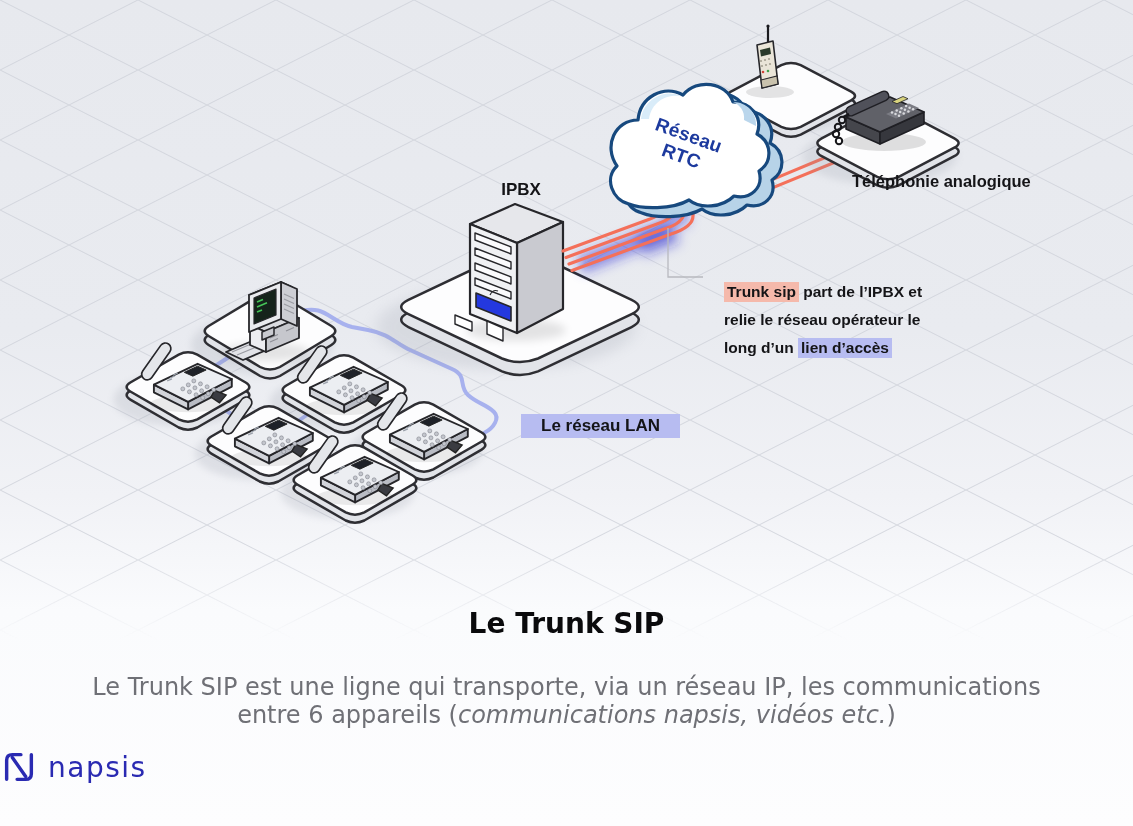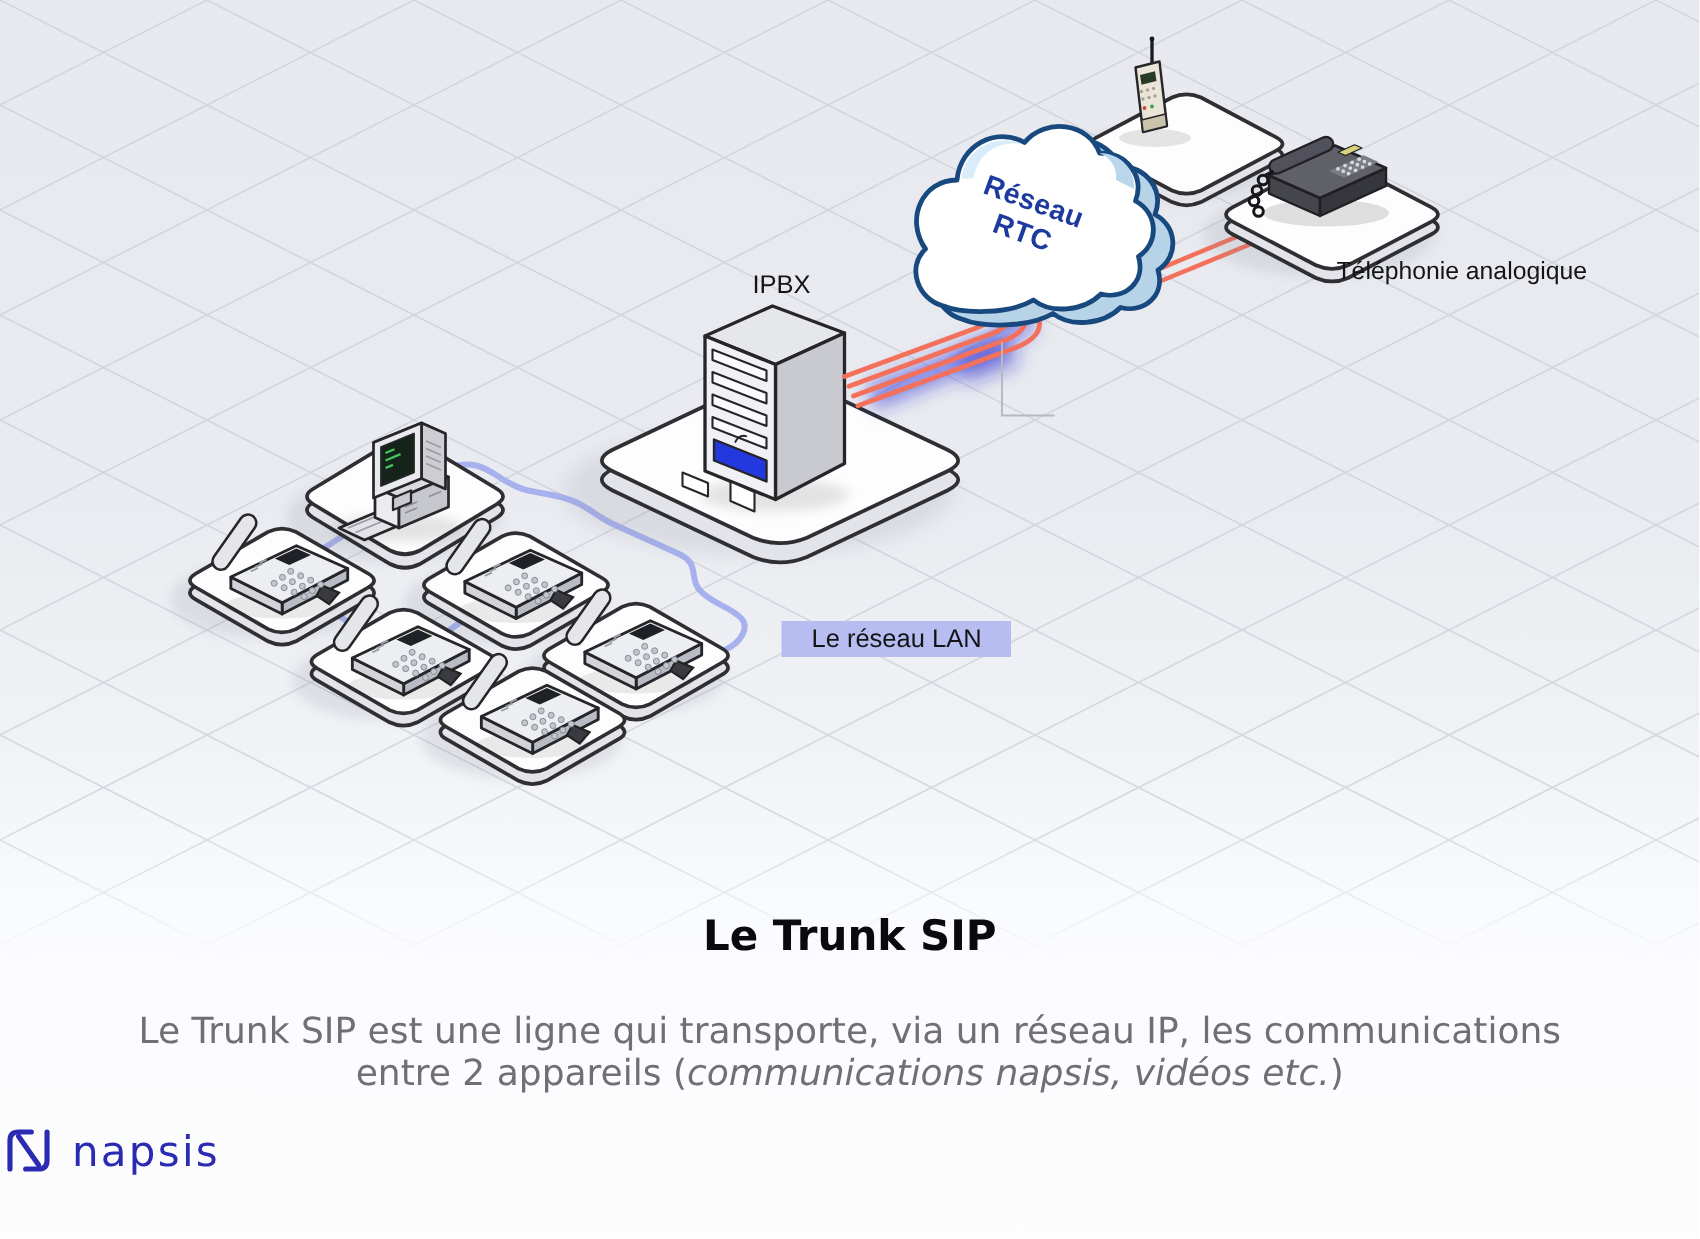--- a/index.html
+++ b/index.html
@@ -2,28 +2,28 @@
 <html><head>
 <meta charset="utf-8">
 <style>
   html,body{margin:0;padding:0;background:#fff;}
   .stage{
     position:relative;width:1133px;height:826px;overflow:hidden;
     background:linear-gradient(180deg,#e7e9ee 0%,#e9ebf0 40%,#f1f2f6 60%,#fafbfd 74%,#fdfdfe 100%);
     font-family:"Liberation Sans",sans-serif;
   }
   .stage svg.art{position:absolute;left:0;top:0;}
-  .lbl{position:absolute;color:#141417;font-weight:400;white-space:nowrap;}
+  .lbl{position:absolute;color:#141417;font-weight:700;white-space:nowrap;}
   .cloud-label{
     position:absolute;left:626px;top:124px;width:118px;text-align:center;
     transform:rotate(20deg);color:#1d3a9e;font-weight:800;font-size:19px;line-height:22px;
     letter-spacing:.3px;
   }
   .ipbx-label{left:476px;top:180px;width:90px;text-align:center;font-size:17px;}
-  .analog-label{left:852px;top:172px;font-size:16.5px;margin-left:39px;}
+  .analog-label{left:852px;top:172px;font-size:16.5px;}
   .lan-label{left:521px;top:416px;font-size:17px;}
   .lan-label .hl-peri-big{background:#b7bcf1;padding:2px 20px 3px;}
   .annotation{left:724px;top:278px;font-size:15.5px;line-height:28px;font-weight:700;}
   .hl-salmon{background:#f5b9ab;padding:1px 3px 2px;}
   .hl-peri{background:#b7bcf1;padding:1px 3px 2px;}
   .title{
     position:absolute;left:0;top:588px;width:100%;text-align:center;
     font-family:"DejaVu Sans",sans-serif;font-weight:800;font-size:28px;color:#0a0a0c;
   }
   .description{
@@ -250,30 +250,35 @@
 
   <div class="cloud-label">
     <div>Réseau</div>
     <div>RTC</div>
   </div>
 
   <div class="lbl ipbx-label">IPBX</div>
 
   <div class="lbl analog-label">Téléphonie analogique</div>
 
+  <div class="lbl annotation">
+    <div><span class="hl-salmon">Trunk sip</span><span> part de l’IPBX et</span></div>
+    <div>relie le réseau opérateur le</div>
+    <div><span>long d’un </span><span class="hl-peri">lien d’accès</span></div>
+  </div>
 
   <div class="lbl lan-label">
     <span class="hl-peri-big">Le réseau LAN</span>
   </div>
 
   <h1 class="title">Le Trunk SIP</h1>
 
   <p class="description">
     <span>Le Trunk SIP est une ligne qui transporte, via un réseau IP, les communications</span><br>
-    <span>entre 2 appareils (</span><i>communications napsis, vidéos etc.</i><span>)</span>
+    <span>entre 6 appareils (</span><i>communications napsis, vidéos etc.</i><span>)</span>
   </p>
 
   <div class="brand">
     <svg width="38" height="38" viewBox="0 0 40 40">
       <g fill="none" stroke="#2a2ab2" stroke-width="3.6" stroke-linecap="round" stroke-linejoin="round">
         <path d="M 7,33 V 13 Q 7,7 13,7 H 22"></path>
         <path d="M 33,7 V 27 Q 33,33 27,33 H 18"></path>
         <path d="M 13,10 L 27,30"></path>
       </g>
     </svg>

